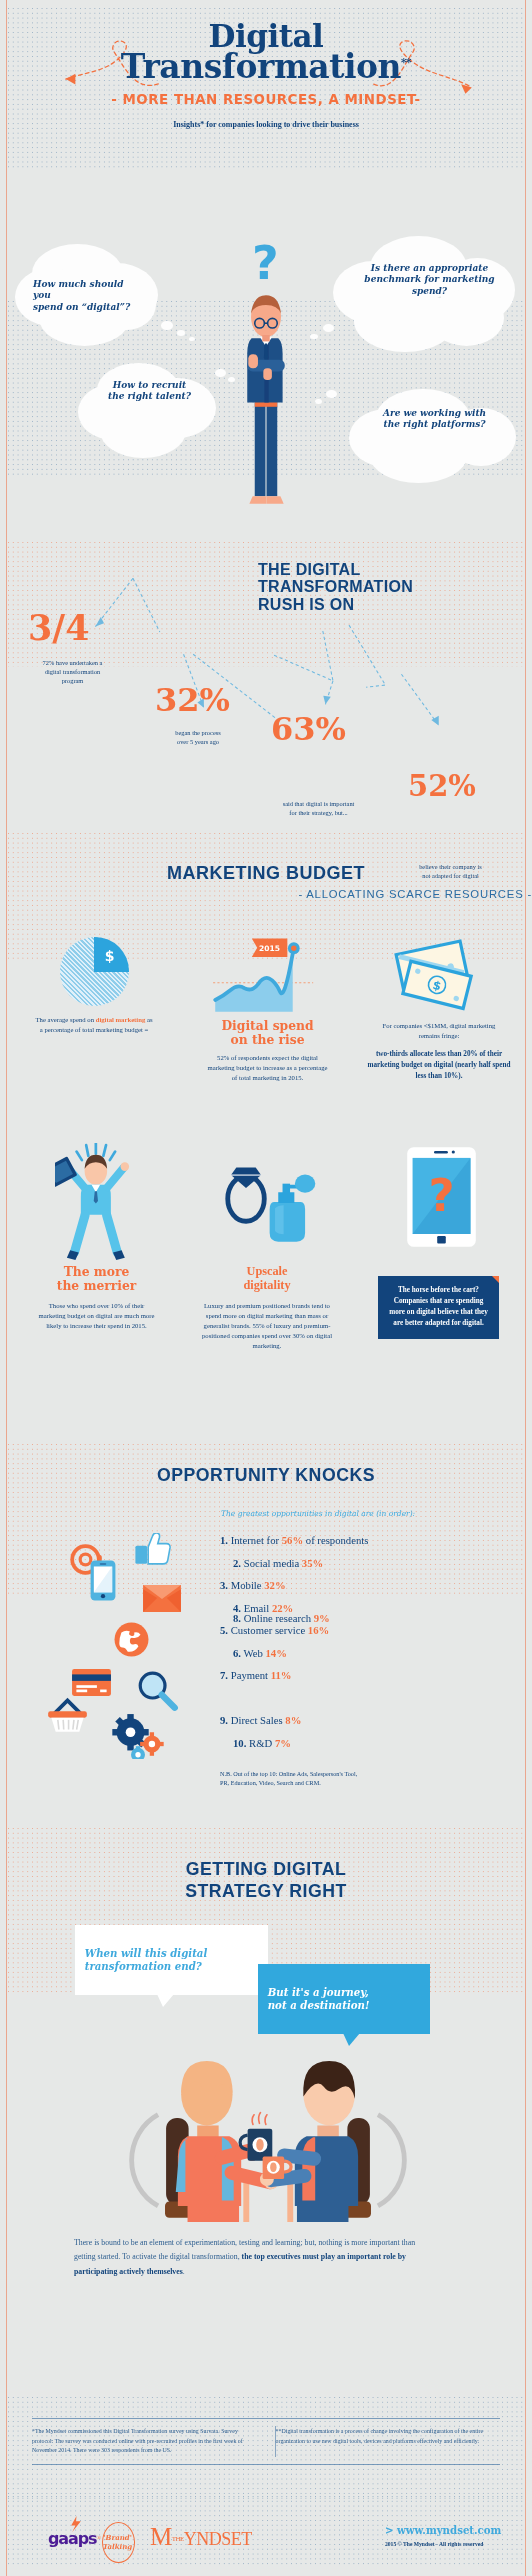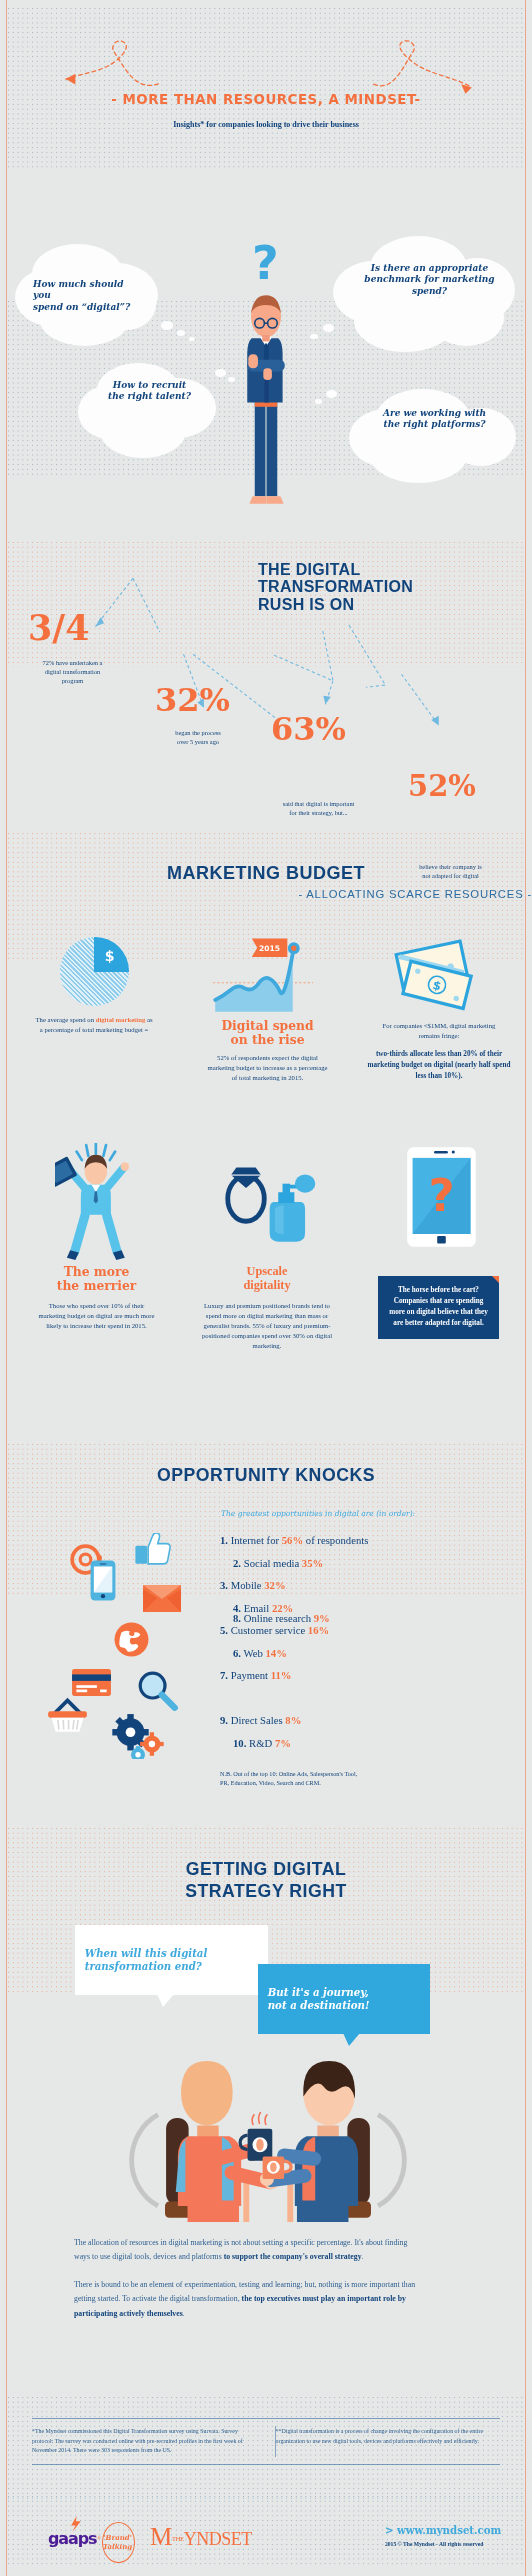--- a/index.html
+++ b/index.html
@@ -329,20 +329,24 @@
 
   <svg class="squiggle" style="left:54px;top:33px;" width="107" height="59" viewBox="0 0 200 110">
     <path d="M195 95 C 150 110, 130 60, 112 35 C 104 22, 120 8, 132 18 C 144 28, 120 52, 100 62 C 75 74, 45 78, 22 86" fill="none" stroke="#f4713f" stroke-width="2.4" stroke-dasharray="7 6" stroke-linecap="round"></path>
     <polygon points="22,86 40,76 40,96" fill="#f4713f"></polygon>
   </svg>
   <svg class="squiggle" style="left:370px;top:33px;" width="113" height="64" viewBox="0 0 210 120">
     <path d="M6 96 C 44 112, 62 60, 80 35 C 88 22, 70 8, 58 18 C 46 28, 72 52, 94 64 C 124 80, 158 84, 186 100" fill="none" stroke="#f4713f" stroke-width="2.4" stroke-dasharray="7 6" stroke-linecap="round"></path>
     <polygon points="190,102 170,96 178,114" fill="#f4713f"></polygon>
   </svg>
 
+  <div class="abs ctr slab" id="hero-title">
+    <span class="l1">Digital</span>
+    <span class="l2"><span>Transformation</span><sup>**</sup></span>
+  </div>
 
   <div class="abs ctr" id="hero-sub">- MORE THAN RESOURCES, A MINDSET-</div>
 
   <div class="abs ctr" id="hero-lede">
     <div>Insights* for companies looking to drive their business</div>
   </div>
 
   <div class="qmark" style="left:252px;top:240px;">?</div>
 
   <svg class="fig" style="left:231px;top:290px;" width="70" height="225" viewBox="0 0 130 420">
@@ -836,23 +840,20 @@
       <path d="M296 148 q-4 -10 2 -18"></path>
     </g>
 
     <rect x="290" y="208" width="40" height="42" rx="3" fill="#f4845c"></rect>
     <circle cx="310" cy="228" r="12" fill="#ffffff"></circle>
     <ellipse cx="310" cy="228" rx="6" ry="9" fill="#f4a07a"></ellipse>
     <path d="M330 216 q13 2 13 11 q0 9 -13 10" fill="none" stroke="#f4845c" stroke-width="6"></path>
   </svg>
 
   <div id="concl" style="left:74px;top:2236px;">
-    <p style="margin-bottom:13px;">
-      <span>The allocation of resources in digital marketing is not about setting a specific percentage. It's about finding ways to use digital tools, devices and platforms </span><b>to support the company's overall strategy</b><span>.</span>
-    </p>
     <p>
       <span>There is bound to be an element of experimentation, testing and learning; but, nothing is more important than getting started.  To activate the digital transformation, </span><b>the top executives must play an important role by participating actively themselves</b><span>.</span>
     </p>
   </div>
 
   <div class="dots" style="top:2397px;height:102px;"></div>
 
   <div id="fn-wrap" style="top:2418px;">
     <div class="fn-rule"></div>
     <div style="position:relative;padding:8.6px 0 8.6px 0;display:flex;gap:23.6px;">

